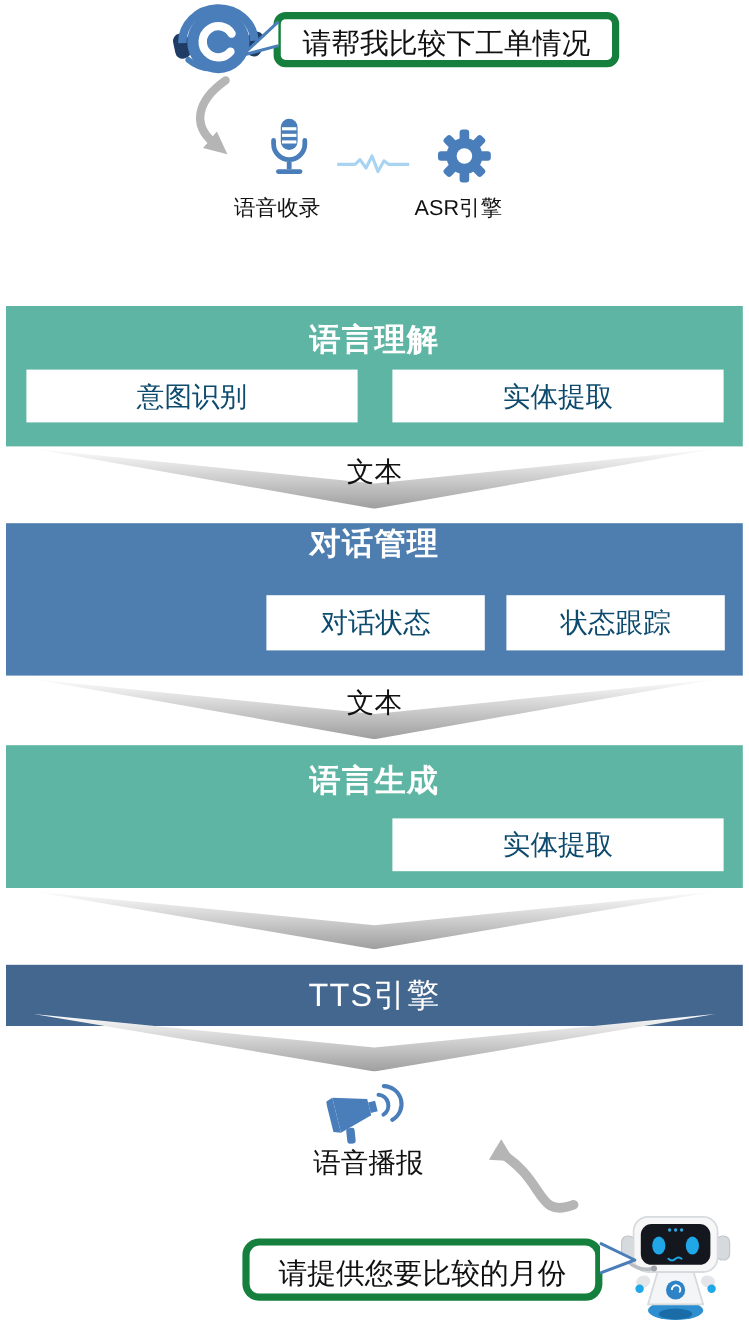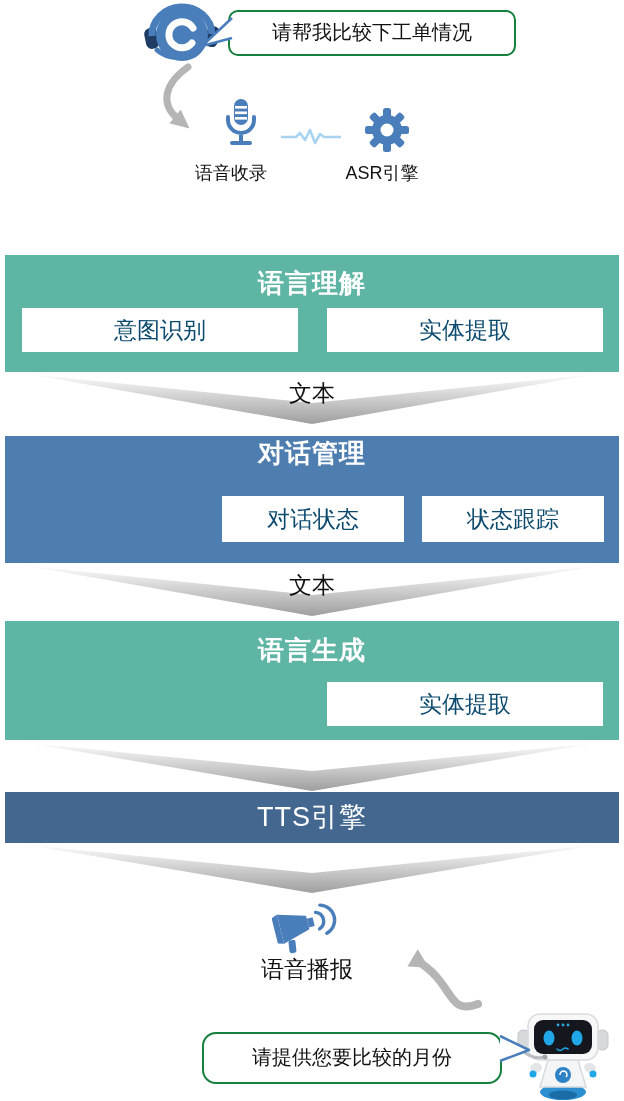--- a/index.html
+++ b/index.html
@@ -5,41 +5,42 @@
   html,body{margin:0;padding:0;background:#ffffff;}
   #canvas{
     position:relative;width:624px;height:1101px;margin:0 auto;
     background:#ffffff;overflow:hidden;
     font-family:"Liberation Sans","DejaVu Sans",sans-serif;
     color:#1a1a1a;
   }
   .abs{position:absolute;}
   
   .bubble{
-    position:absolute;background:#fff;border:2px solid #15803d;
-    border-radius:10px;text-align:center;font-size:20px;color:#111;
+    position:absolute;background:#fff;border:6px solid #15803d;
+    border-radius:10px;text-align:center;font-size:24px;color:#111;
     box-sizing:border-box;z-index:1;
   }
   .tail{position:absolute;z-index:2;}
   
   .block{position:absolute;left:5px;width:614px;box-sizing:border-box;}
   .block.teal{background:#5FB5A4;}
   .block.blue{background:#4E7EAF;}
   .block-title{
     text-align:center;color:#ffffff;font-size:26px;font-weight:bold;
     letter-spacing:1px;
   }
   .item-box{
     position:absolute;background:#ffffff;text-align:center;
     font-size:23px;color:#0c4a6e;
   }
   .tts-bar{
     position:absolute;left:5px;width:614px;height:51px;background:#43678F;
     color:#ffffff;text-align:center;font-size:27px;line-height:51px;
     letter-spacing:1px;
+    margin-top:12px;
   }
   .flow-label{
     position:absolute;text-align:center;font-size:23px;color:#111;z-index:3;
   }
   .icon-label{
     position:absolute;text-align:center;font-size:18px;color:#111;
     height:26px;line-height:26px;
   }
   svg{display:block;}
 </style>

